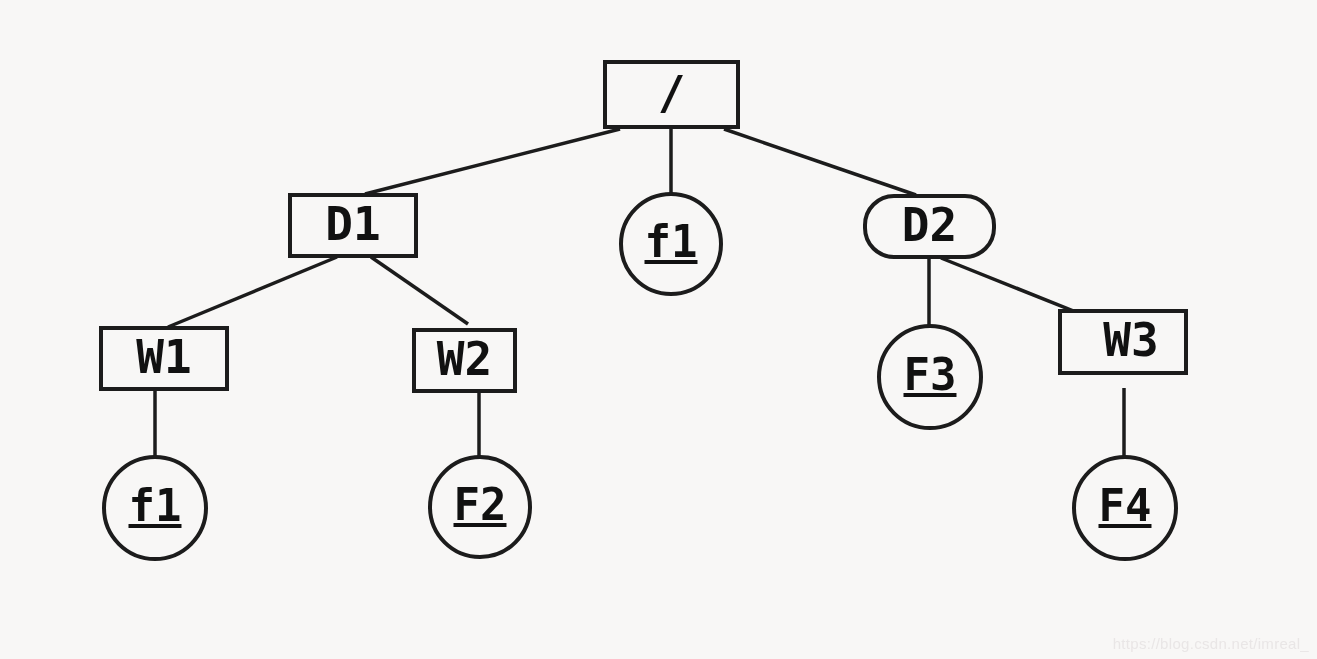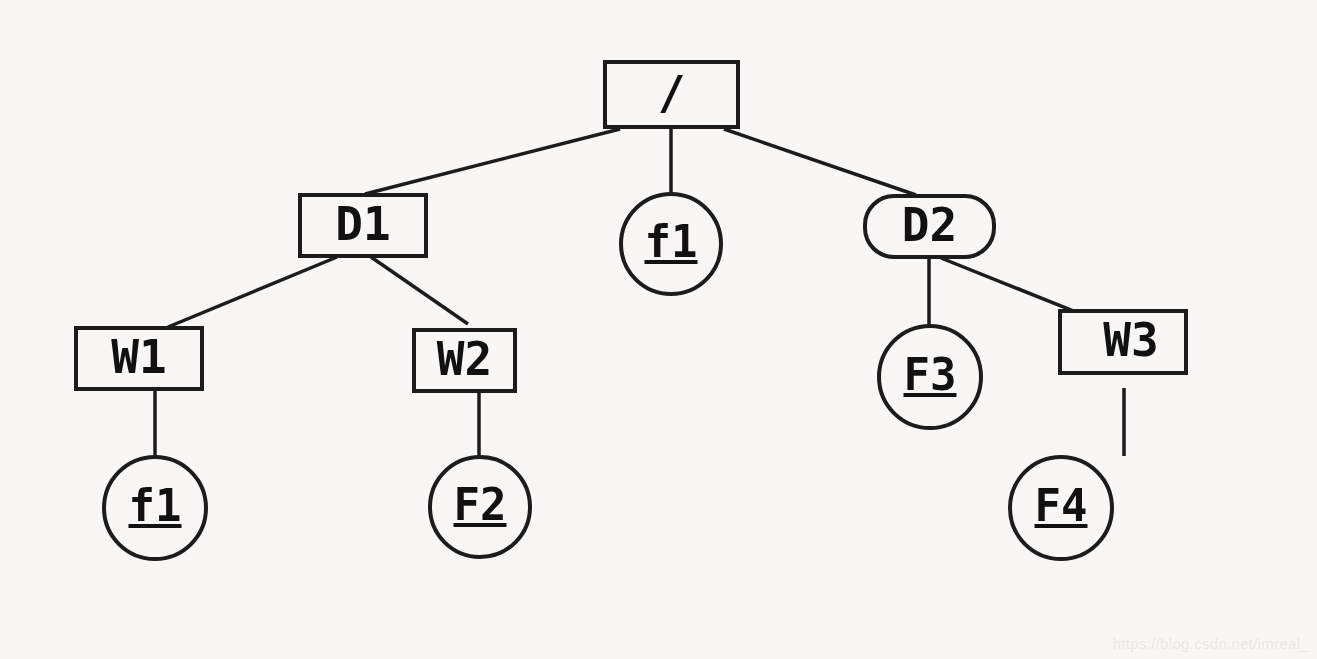--- a/index.html
+++ b/index.html
@@ -45,31 +45,31 @@
     border-radius: 50%;
     text-decoration: underline;
   }
   .node.circle .label {
     font-size: 44px;
     line-height: 1;
     transform: translateY(-2px);
   }
   
   .n-root { left: 603px; top: 60px;  width: 137px; height: 69px; }
-  .n-d1   { left: 298px; top: 193px; width: 130px; height: 65px; }
+  .n-d1   { left: 288px; top: 193px; width: 130px; height: 65px; }
   .n-d2   { left: 863px; top: 194px; width: 133px; height: 65px; border-radius: 31px; }
-  .n-w1   { left: 74px;  top: 326px; width: 130px; height: 65px; }
+  .n-w1   { left: 99px;  top: 326px; width: 130px; height: 65px; }
   .n-w2   { left: 412px; top: 328px; width: 105px; height: 65px; }
   .n-w3   { left: 1058px; top: 309px; width: 130px; height: 66px; padding-left: 16px; }
   
   .n-f1root { left: 619px;  top: 192px; width: 104px; height: 104px; }
   .n-f1w1   { left: 102px;  top: 455px; width: 106px; height: 106px; }
   .n-f2     { left: 428px;  top: 455px; width: 104px; height: 104px; justify-content: center; }
   .n-f3     { left: 877px;  top: 324px; width: 106px; height: 106px; }
-  .n-f4     { left: 1008px; top: 455px; width: 106px; height: 106px; }
+  .n-f4     { left: 1072px; top: 455px; width: 106px; height: 106px; }
   .watermark {
     position: absolute;
     right: 8px;
     bottom: 7px;
     font-family: "Liberation Sans", sans-serif;
     font-size: 15px;
     color: #e9e6e6;
     letter-spacing: 0.3px;
     user-select: none;
   }

